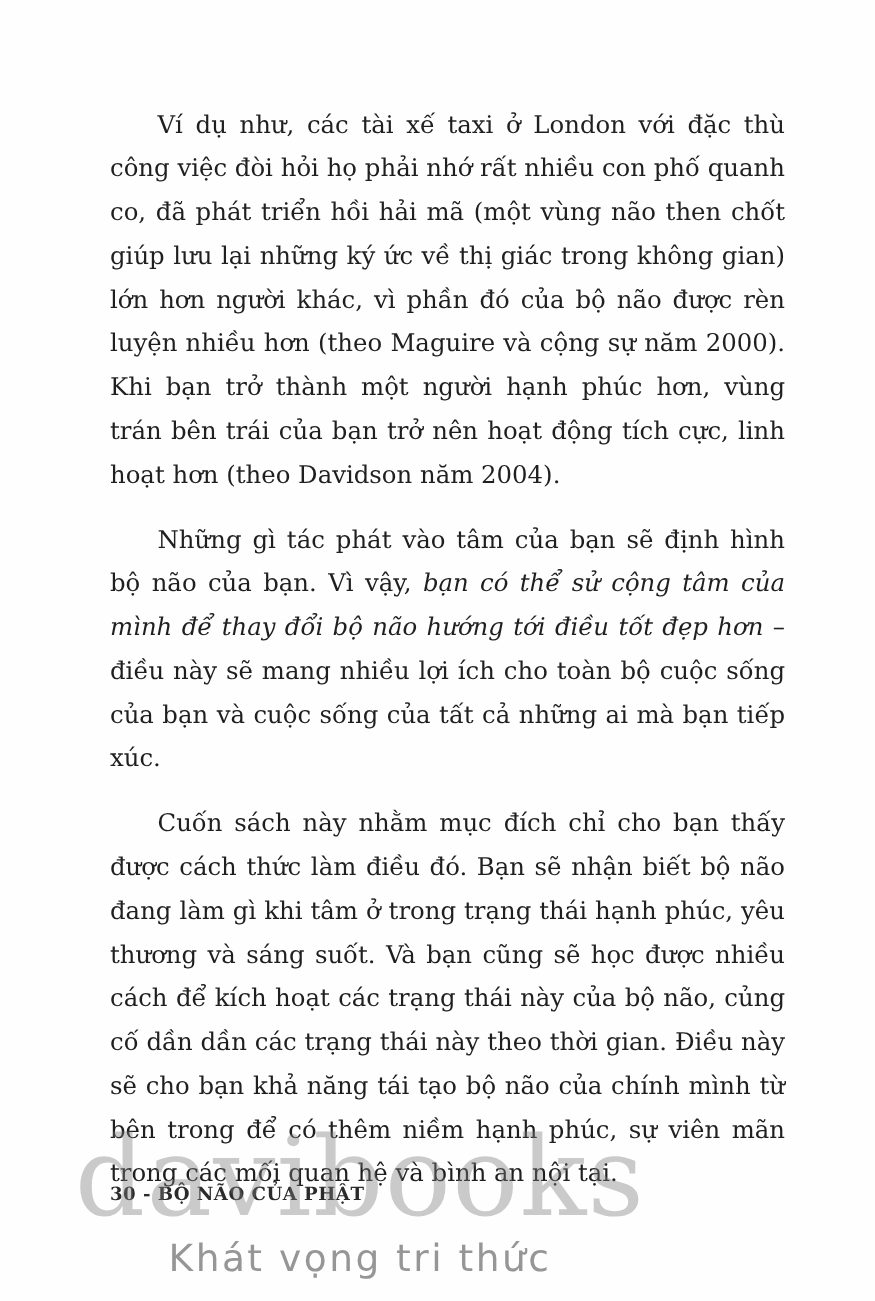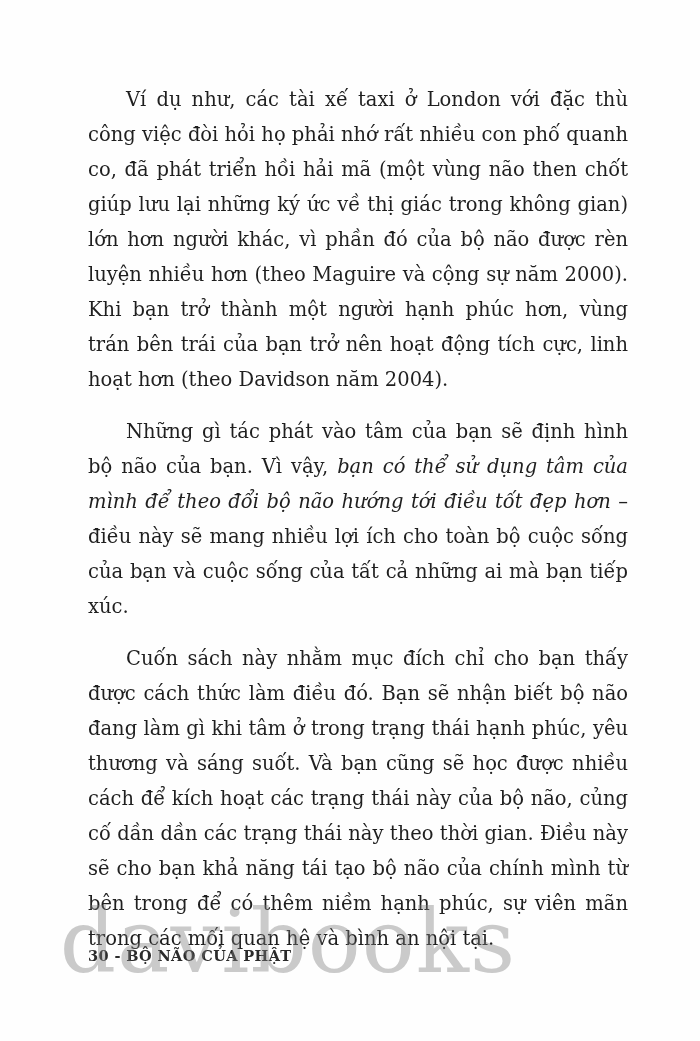--- a/index.html
+++ b/index.html
@@ -72,25 +72,26 @@
 </style>
 </head>
 <body>
 
 <div class="page">
 
   <div class="content">
     <p class="para">Ví dụ như, các tài xế taxi ở London với đặc thù công việc đòi hỏi họ phải nhớ rất nhiều con phố quanh co, đã phát triển hồi hải mã (một vùng não then chốt giúp lưu lại những ký ức về thị giác trong không gian) lớn hơn người khác, vì phần đó của bộ não được rèn luyện nhiều hơn (theo Maguire và cộng sự năm 2000). Khi bạn trở thành một người hạnh phúc hơn, vùng trán bên trái của bạn trở nên hoạt động tích cực, linh hoạt hơn (theo Davidson năm 2004).</p>
 
     <p class="para">
-      <span>Những gì tác phát vào tâm của bạn sẽ định hình bộ não của bạn. Vì vậy, </span><em>bạn có thể sử dụng tâm của mình để theo đổi bộ não hướng tới điều tốt đẹp hơn</em><span> – điều này sẽ mang nhiều lợi ích cho toàn bộ cuộc sống của bạn và cuộc sống của tất cả những ai mà bạn tiếp xúc.</span>
+      <span>Những gì tác phát vào tâm của bạn sẽ định hình bộ não của bạn. Vì vậy, </span><em>bạn có thể sử cộng tâm của mình để thay đổi bộ não hướng tới điều tốt đẹp hơn</em><span> – điều này sẽ mang nhiều lợi ích cho toàn bộ cuộc sống của bạn và cuộc sống của tất cả những ai mà bạn tiếp xúc.</span>
     </p>
 
     <p class="para">Cuốn sách này nhằm mục đích chỉ cho bạn thấy được cách thức làm điều đó. Bạn sẽ nhận biết bộ não đang làm gì khi tâm ở trong trạng thái hạnh phúc, yêu thương và sáng suốt. Và bạn cũng sẽ học được nhiều cách để kích hoạt các trạng thái này của bộ não, củng cố dần dần các trạng thái này theo thời gian. Điều này sẽ cho bạn khả năng tái tạo bộ não của chính mình từ bên trong để có thêm niềm hạnh phúc, sự viên mãn trong các mối quan hệ và bình an nội tại.</p>
   </div>
 
   <div class="footer">30 - BỘ NÃO CỦA PHẬT</div>
 
   <div class="watermark">
     <div class="wm-brand">davibooks</div>
+    <div class="wm-tagline">Khát vọng tri thức</div>
   </div>
 
 </div>
 
 </body></html>

